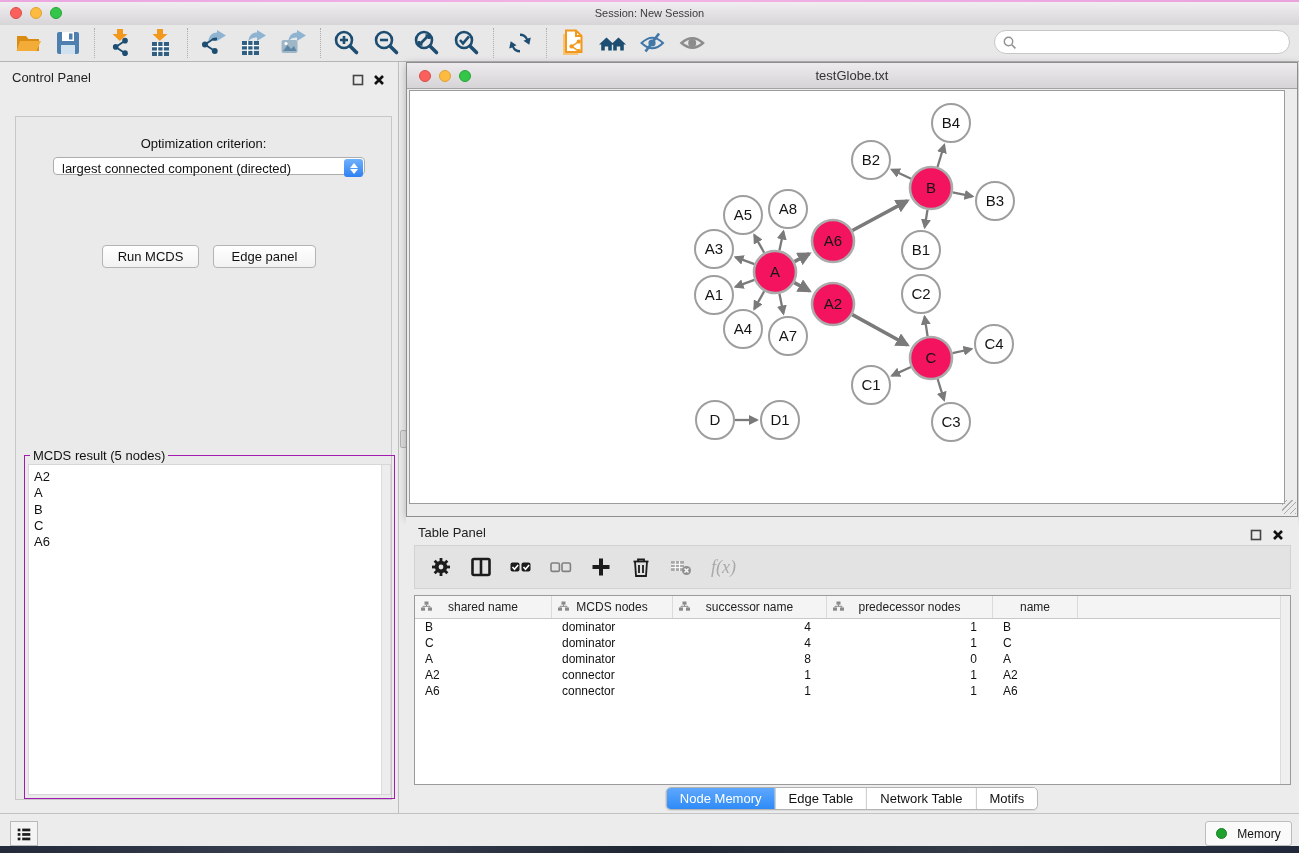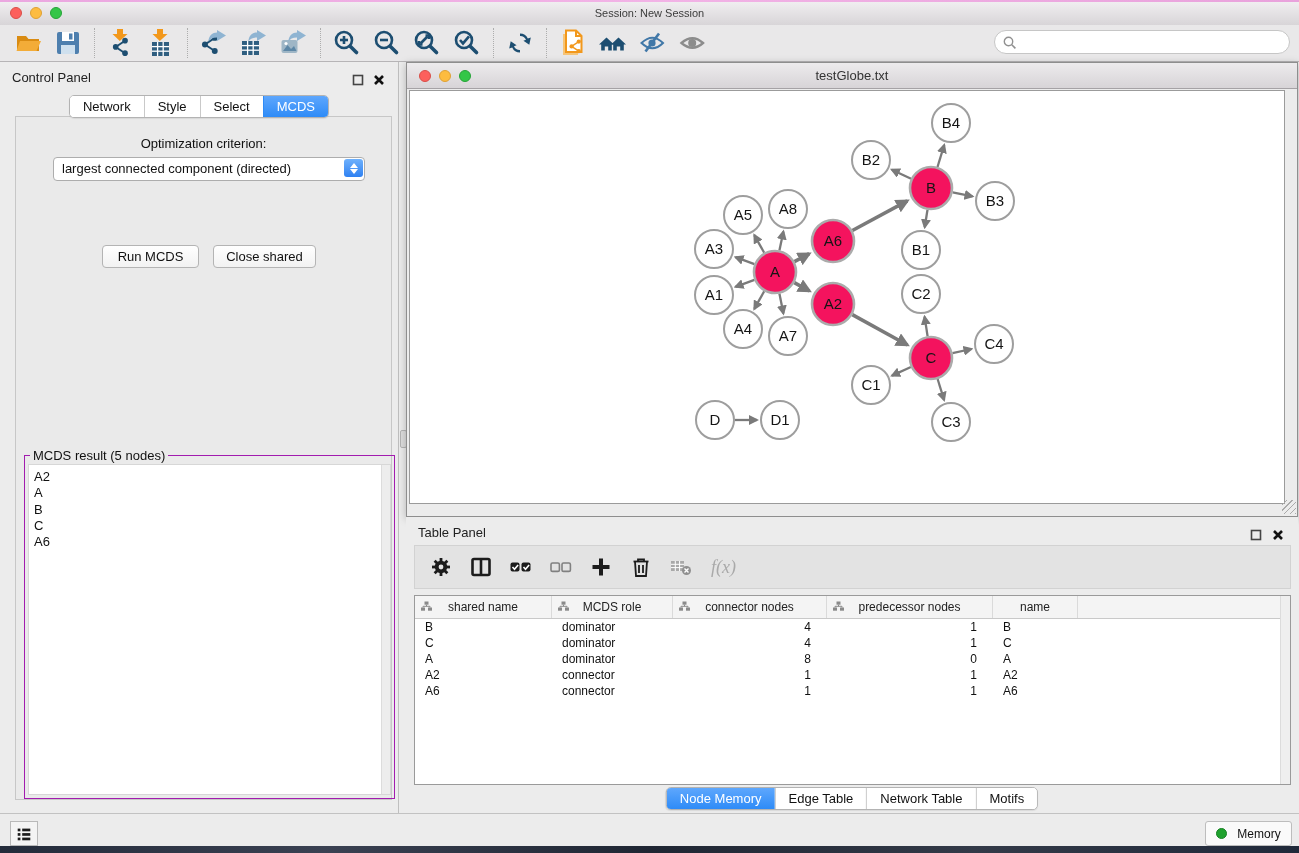--- a/index.html
+++ b/index.html
@@ -41,21 +41,21 @@
   
   .control-panel{left:0;top:62px;width:399px;height:751px;background:#ECECEC;border-right:1px solid #bfbfbf;box-sizing:border-box;}
   .ctab-wrap{position:absolute;top:33px;left:0;width:100%;display:flex;justify-content:center;z-index:3;}
   .segbar{display:inline-flex;background:#fff;border:1px solid #b3b3b3;border-radius:5px;overflow:hidden;
      box-shadow:0 1px 1px rgba(0,0,0,.08);}
   .seg{padding:3px 13px;font-size:13px;color:#111;border-left:1px solid #c9c9c9;cursor:default;background:#fff;}
   .seg:first-child{border-left:none;}
   .seg.active{background:linear-gradient(#5ea7fd,#2e8bf7);color:#fff;border-left-color:#2e8bf7;}
   .ctl-content{position:absolute;left:6px;right:6px;top:54px;bottom:13px;background:#EAEAEA;border:1px solid #c7c7c7;margin-left:9px;}
   .opt-label{position:absolute;left:0;top:19px;width:100%;text-align:center;font-size:13px;color:#111;}
-  .dropdown{position:absolute;left:37px;top:40px;width:312px;height:24px;background:#fff;border:1px solid #adadad;
+  .dropdown{position:absolute;left:37px;top:40px;width:312px;height:18px;background:#fff;border:1px solid #adadad;
      border-radius:4px;box-sizing:border-box;}
   .dropdown .dval{position:absolute;left:8px;top:3px;font-size:13px;color:#111;white-space:nowrap;}
   .stepper{position:absolute;right:1px;top:1px;width:19px;height:18px;border-radius:3px;
      background:linear-gradient(#6fb1fc,#2f81f2);display:flex;flex-direction:column;align-items:center;justify-content:center;gap:1px;}
   .stepper span{width:0;height:0;border-left:4px solid transparent;border-right:4px solid transparent;}
   .st-up{border-bottom:5px solid #fff;}
   .st-dn{border-top:5px solid #fff;}
   .btn{position:absolute;height:23px;background:linear-gradient(#ffffff,#f2f2f2);border:1px solid #b4b4b4;border-radius:4px;
      font-size:13px;color:#111;display:flex;align-items:center;justify-content:center;box-sizing:border-box;cursor:default;}
   .fieldset{position:absolute;left:8px;top:338px;width:369px;height:342px;border:1px solid #a21caf;}
@@ -315,40 +315,32 @@
     <div class="pan-ic" style="right:34px">
       <svg width="12" height="12">
           <rect x="1.5" y="1.5" width="9" height="9" fill="none" stroke="#444" stroke-width="1.6"></rect>
         </svg>
     </div>
     <div class="pan-ic" style="right:13px">
       <svg width="12" height="12">
           <path d="M2 2L10 10M10 2L2 10" stroke="#111" stroke-width="2.6"></path>
         </svg>
     </div>
-    <div class="ctab-wrap">
-        <div class="segbar" id="ctlTabs">
-          <div class="seg">Network</div>
-          <div class="seg">Style</div>
-          <div class="seg">Select</div>
-          <div class="seg active">MCDS</div>
-        </div>
-      </div>
 
     <div class="ctl-content">
       <div class="opt-label">Optimization criterion:</div>
       <div class="dropdown">
         <span class="dval">largest connected component (directed)</span>
         <div class="stepper">
             <span class="st-up"></span>
             <span class="st-dn"></span>
           </div>
       </div>
       <div class="btn" style="left:86px;top:128px;width:97px;">Run MCDS</div>
-      <div class="btn" style="left:197px;top:128px;width:103px;">Close shared</div>
+      <div class="btn" style="left:197px;top:128px;width:103px;">Edge panel</div>
 
       <div class="fieldset">
         <div class="legend">MCDS result (5 nodes)</div>
         <div class="listbox">
           <div class="items" id="mcdsList">
               <div class="li">A2</div>
               <div class="li">A</div>
               <div class="li">B</div>
               <div class="li">C</div>
               <div class="li">A6</div>
@@ -582,32 +574,32 @@
           </div>
           <div class="th" style="width:121px">
             <span class="tree-ic"><svg width="11" height="11" viewBox="0 0 11 11">
                 <g fill="#8a8a8a">
                   <rect x="3.5" y="0.5" width="4" height="3.2"></rect>
                   <rect x="0" y="6.5" width="4" height="3.2"></rect>
                   <rect x="7" y="6.5" width="4" height="3.2"></rect>
                 </g>
                 <path d="M5.5 3.7v1.6M2 6.5V5.3h7v1.2" fill="none" stroke="#8a8a8a" stroke-width="1"></path>
               </svg></span>
-            <span>MCDS role</span>
+            <span>MCDS nodes</span>
           </div>
           <div class="th" style="width:154px">
             <span class="tree-ic"><svg width="11" height="11" viewBox="0 0 11 11">
                 <g fill="#8a8a8a">
                   <rect x="3.5" y="0.5" width="4" height="3.2"></rect>
                   <rect x="0" y="6.5" width="4" height="3.2"></rect>
                   <rect x="7" y="6.5" width="4" height="3.2"></rect>
                 </g>
                 <path d="M5.5 3.7v1.6M2 6.5V5.3h7v1.2" fill="none" stroke="#8a8a8a" stroke-width="1"></path>
               </svg></span>
-            <span>connector nodes</span>
+            <span>successor name</span>
           </div>
           <div class="th" style="width:166px">
             <span class="tree-ic"><svg width="11" height="11" viewBox="0 0 11 11">
                 <g fill="#8a8a8a">
                   <rect x="3.5" y="0.5" width="4" height="3.2"></rect>
                   <rect x="0" y="6.5" width="4" height="3.2"></rect>
                   <rect x="7" y="6.5" width="4" height="3.2"></rect>
                 </g>
                 <path d="M5.5 3.7v1.6M2 6.5V5.3h7v1.2" fill="none" stroke="#8a8a8a" stroke-width="1"></path>
               </svg></span>

